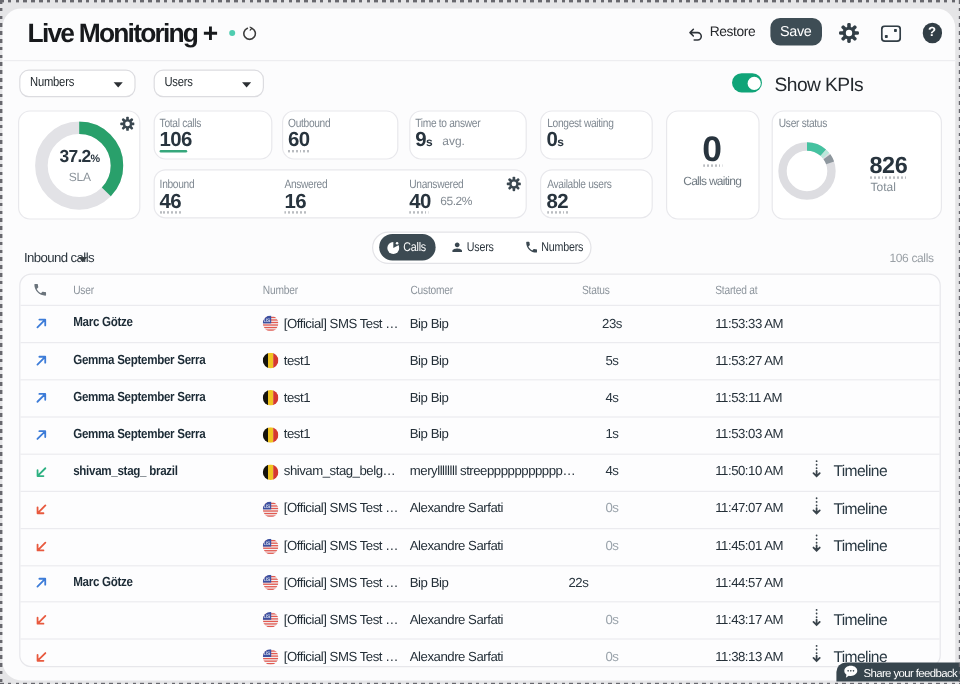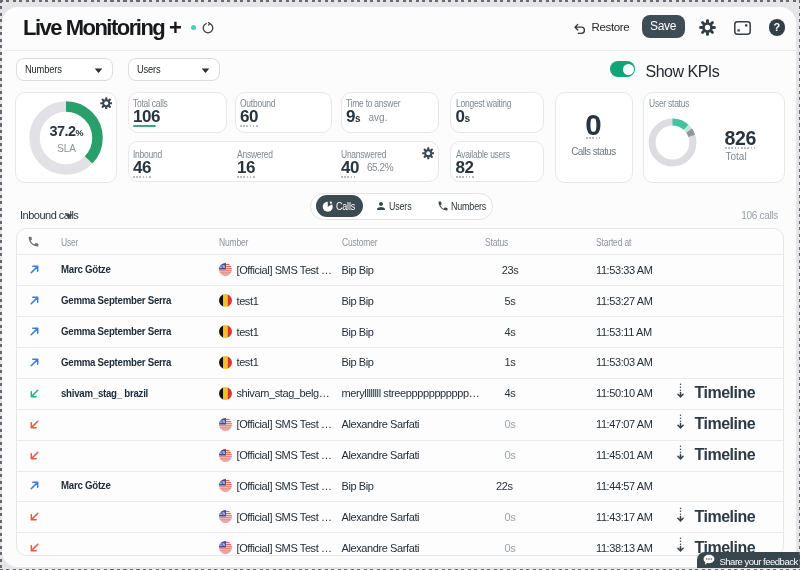--- a/index.html
+++ b/index.html
@@ -11,21 +11,21 @@
 .lbl{font-size:10px;color:#7f8891;white-space:nowrap;letter-spacing:-0.3px;transform:scaleX(0.85);transform-origin:0 0}
 .val{font-weight:bold;font-size:17px;color:#28343e;letter-spacing:-0.5px}
 .vs{font-weight:bold;font-size:10px;color:#28343e}
 .avg{font-size:10px;color:#828a92;font-weight:normal;vertical-align:1.5px;margin-left:8px}
 .dotul{height:2px;background-image:repeating-linear-gradient(90deg,#b9bcc0 0 1.6px,transparent 1.6px 3.2px)}
 .tcard{left:16.2px;top:228px;width:767.5px;height:328.3px;background:#fdfdfe;border:1px solid #e7e7eb;border-radius:10px}
 .thead{font-size:10px;color:#8c949c;letter-spacing:-0.2px;transform:scaleX(0.85);transform-origin:0 0}
 .rowline{left:17px;width:766px;height:1px;background:#ebebef}
 .cell{font-size:11px;color:#242f38;line-height:14px;white-space:nowrap;letter-spacing:-0.4px}
 .uname{font-size:11px;font-weight:bold;color:#1c2b36;line-height:15px;white-space:nowrap;letter-spacing:-0.3px;transform:scaleX(0.88);transform-origin:0 0}
-.tlt{color:#2b3a44;font-weight:bold;font-size:16px;line-height:14px;letter-spacing:-0.5px}
+.tlt{color:#2b3a44;font-weight:normal;font-size:13px;line-height:14px;letter-spacing:-0.5px}
 .ddt{display:inline-block;transform:scaleX(0.85);transform-origin:0 0;letter-spacing:-0.2px}
 .tabt{font-size:10.5px;color:#2b353d;letter-spacing:-0.2px;line-height:11px;transform:scaleX(0.85);transform-origin:0 0;white-space:nowrap}
 </style></head>
 <body>
 <div class="panel"></div>
 <div class="abs" style="left:0;top:0;width:800px;height:570px">
 <div class="abs title" style="left:23px;top:15px">Live Monitoring +</div>
 <div class="abs" style="left:190.5px;top:24.8px;width:5.5px;height:5.5px;border-radius:50%;background:#4fcdb0"></div>
 <svg class="abs" style="left:202px;top:21.8px" width="12" height="12" viewBox="0 0 12 12">
       <path d="M 7.8 1.55 A 4.8 4.8 0 1 1 4.2 1.55" fill="none" stroke="#3c3c3c" stroke-width="1.3" stroke-linecap="round"></path>
@@ -125,21 +125,21 @@
       </g>
       <circle r="2.5" fill="#fff"></circle>
     </svg>
 <div class="abs card" style="left:450px;top:141px;width:93.5px;height:41px"></div>
 <div class="abs lbl" style="left:455.5px;top:148.5px">Available users</div>
 <div class="abs" style="left:455.5px;top:160.5px;line-height:13px;white-space:nowrap"><span class="val">82</span></div>
 <div class="abs dotul" style="left:455.5px;top:176px;width:18px"></div>
 <div class="abs card" style="left:554.5px;top:92px;width:78px;height:91px"></div>
 <div class="abs" style="left:554.5px;top:113.5px;width:78px;text-align:center;font-weight:bold;font-size:29.5px;line-height:21.5px;color:#28343e">0</div>
 <div class="abs dotul" style="left:585.5px;top:136.5px;width:16.5px"></div>
-<div class="abs" style="left:554.5px;top:145.5px;width:78px;text-align:center;font-size:10px;color:#717b83;letter-spacing:-0.6px">Calls status</div>
+<div class="abs" style="left:554.5px;top:145.5px;width:78px;text-align:center;font-size:10px;color:#717b83;letter-spacing:-0.6px">Calls waiting</div>
 <div class="abs card" style="left:643px;top:92px;width:141.5px;height:90.5px"></div>
 <div class="abs lbl" style="left:649px;top:97.5px">User status</div>
 <svg class="abs" style="left:648px;top:117.7px" width="49" height="49" viewBox="0 0 49 49">
       <circle cx="24.5" cy="24.5" r="20.4" fill="none" stroke="#dddde1" stroke-width="7" stroke-dasharray="128.18 0.00" stroke-dashoffset="0.00" transform="rotate(-90 24.5 24.5)"></circle>
       <circle cx="24.5" cy="24.5" r="20.4" fill="none" stroke="#45c2a0" stroke-width="7" stroke-dasharray="14.74 113.44" stroke-dashoffset="0.00" transform="rotate(-90 24.5 24.5)"></circle>
       <circle cx="24.5" cy="24.5" r="20.4" fill="none" stroke="#b9e8db" stroke-width="7" stroke-dasharray="2.82 125.36" stroke-dashoffset="-15.12" transform="rotate(-90 24.5 24.5)"></circle>
       <circle cx="24.5" cy="24.5" r="20.4" fill="none" stroke="#8e979e" stroke-width="7" stroke-dasharray="5.77 122.41" stroke-dashoffset="-19.23" transform="rotate(-90 24.5 24.5)"></circle>
     </svg>
 <div class="abs" style="left:724.5px;top:131px;font-weight:bold;font-size:19.5px;line-height:14px;color:#28343e;letter-spacing:-0.3px">826</div>
 <div class="abs dotul" style="left:725px;top:147px;width:31px"></div>
@@ -376,21 +376,21 @@
         <rect y="5.2" width="13" height="1.1" fill="#e25950"></rect>
         <rect y="7.3" width="13" height="1.1" fill="#e25950"></rect>
         <rect y="9.4" width="13" height="1.1" fill="#e25950"></rect>
         <rect y="11.5" width="13" height="1.1" fill="#e25950"></rect>
         <rect x="0" y="0" width="7" height="6.5" fill="#3c50a0"></rect>
         <text x="3.4" y="5.2" font-size="4.2" fill="#fff" text-anchor="middle" font-family="Liberation Sans, sans-serif">US</text>
       </g>
     </svg>
 <div class="abs cell" style="left:236.5px;top:478.9px">[Official] SMS Test …</div>
 <div class="abs cell" style="left:341.5px;top:478.9px">Bip Bip</div>
-<div class="abs cell" style="left:496px;top:478.9px;width:60px;text-align:left;color:#28343e">22s</div>
+<div class="abs cell" style="left:452px;top:478.9px;width:60px;text-align:center;color:#28343e">22s</div>
 <div class="abs cell" style="left:596px;top:478.9px">11:44:57 AM</div>
 <div class="abs rowline" style="top:501.3px"></div>
 <svg class="abs" style="left:27.5px;top:510.2px" width="13" height="13" viewBox="0 0 13 13">
       <path d="M9.8 3.2 L3.4 9.6 M3.3 4.8 V9.7 H8.2" fill="none" stroke="#e8593e" stroke-width="1.5" stroke-linecap="round" stroke-linejoin="round"></path>
     </svg>
 <svg class="abs" style="left:219px;top:510.2px" width="13" height="13" viewBox="0 0 13 13">
       <defs>
         <clipPath id="cp9">
           <circle cx="6.5" cy="6.5" r="6.5"></circle>
         </clipPath>

